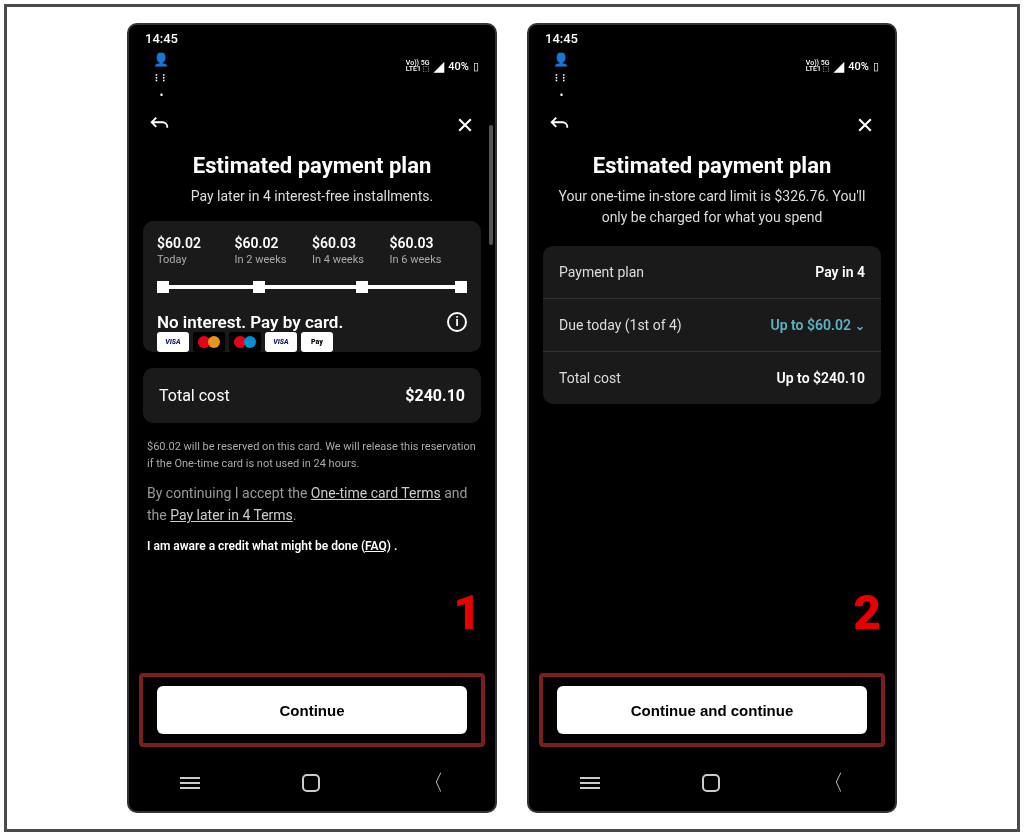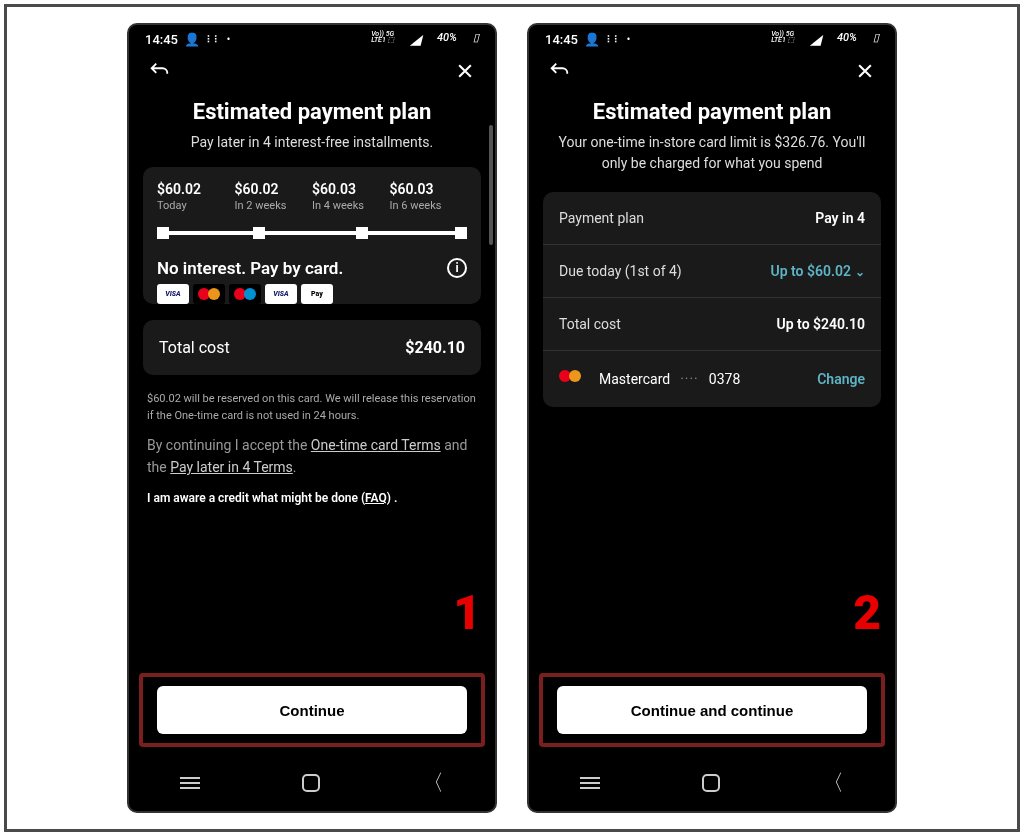--- a/index.html
+++ b/index.html
@@ -31,22 +31,22 @@
     flex-direction: column;
   }
   .status-bar {
     display: flex;
     justify-content: space-between;
     align-items: center;
     padding: 6px 16px 2px;
     font-size: 13px;
     font-weight: 500;
   }
-  .status-left { display:flex; align-items:center; gap:6px; }
-  .status-right { display:flex; gap:16px; font-size:11px;font-style:italic; }
+  .status-left { display:flex; align-items:center; gap:6px;flex-direction:column; }
+  .status-right { display:flex; align-items:center; gap:4px; font-size:11px; }
   .status-right .sig { font-size:14px; }
   .status-dot { font-size: 10px; }
   .nav-row {
     display:flex; justify-content:space-between; align-items:center;
     padding: 10px 18px 4px;
   }
   .back-icon, .close-icon { width:24px; height:24px; display:flex; align-items:center; justify-content:center; cursor:pointer; }
   .title {
     font-size: 22px; font-weight:700; text-align:center; margin-top:12px;
   }
@@ -79,21 +79,21 @@
   .tl-4 { right:0; }
   .no-interest-row {
     display:flex; justify-content:space-between; align-items:center;
     margin-top:18px;
   }
   .no-interest { font-size:17px; font-weight:600;}
   .info-circle {
     width:20px; height:20px; border:2px solid #fff; border-radius:50%;
     display:flex; align-items:center; justify-content:center; font-size:12px; font-weight:700;
   }
-  .card-logos { display:flex; gap:4px; margin-top:6px; }
+  .card-logos { display:flex; gap:4px; }
   .card-logo {
     width:32px; height:20px; background:#fff; border-radius:3px;
     display:flex; align-items:center; justify-content:center;
     font-size:7px; font-weight:900; color:#1a1f71;
   }
   .mc-circles { position:relative; width:22px; height:14px;}
   .mc-red { position:absolute; width:12px; height:12px; background:#eb001b; border-radius:50%; left:0; top:1px;}
   .mc-yellow{ position:absolute; width:12px; height:12px; background:#f79e1b; border-radius:50%; right:0; top:1px; opacity:0.95;}
   .maestro .mc-yellow{ background:#0099df;}
   .total-card {
@@ -306,34 +306,20 @@
       <div class="summary-row">
         <span class="summary-label">Due today (1st of 4)</span>
         <span class="accent">
           <span>Up to $60.02</span><span class="chev">⌄</span>
         </span>
       </div>
       <div class="summary-row">
         <span class="summary-label">Total cost</span>
         <span class="summary-value">Up to $240.10</span>
       </div>
-      <div class="summary-row">
-        <div class="pm-row">
-          <div class="pm-logo">
-            <div class="mc-circles">
-                <div class="mc-red"></div>
-                <div class="mc-yellow"></div>
-              </div>
-          </div>
-          <span>Mastercard</span>
-          <span class="dots">····</span>
-          <span>0378</span>
-        </div>
-        <span class="accent">Change</span>
-      </div>
     </div>
 
     <div class="step-num">2</div>
 
     <div class="highlight-box">
       <button class="cta-btn">Continue and continue</button>
     </div>
 
     <div class="nav-bar">
       <div class="nav-recent">

